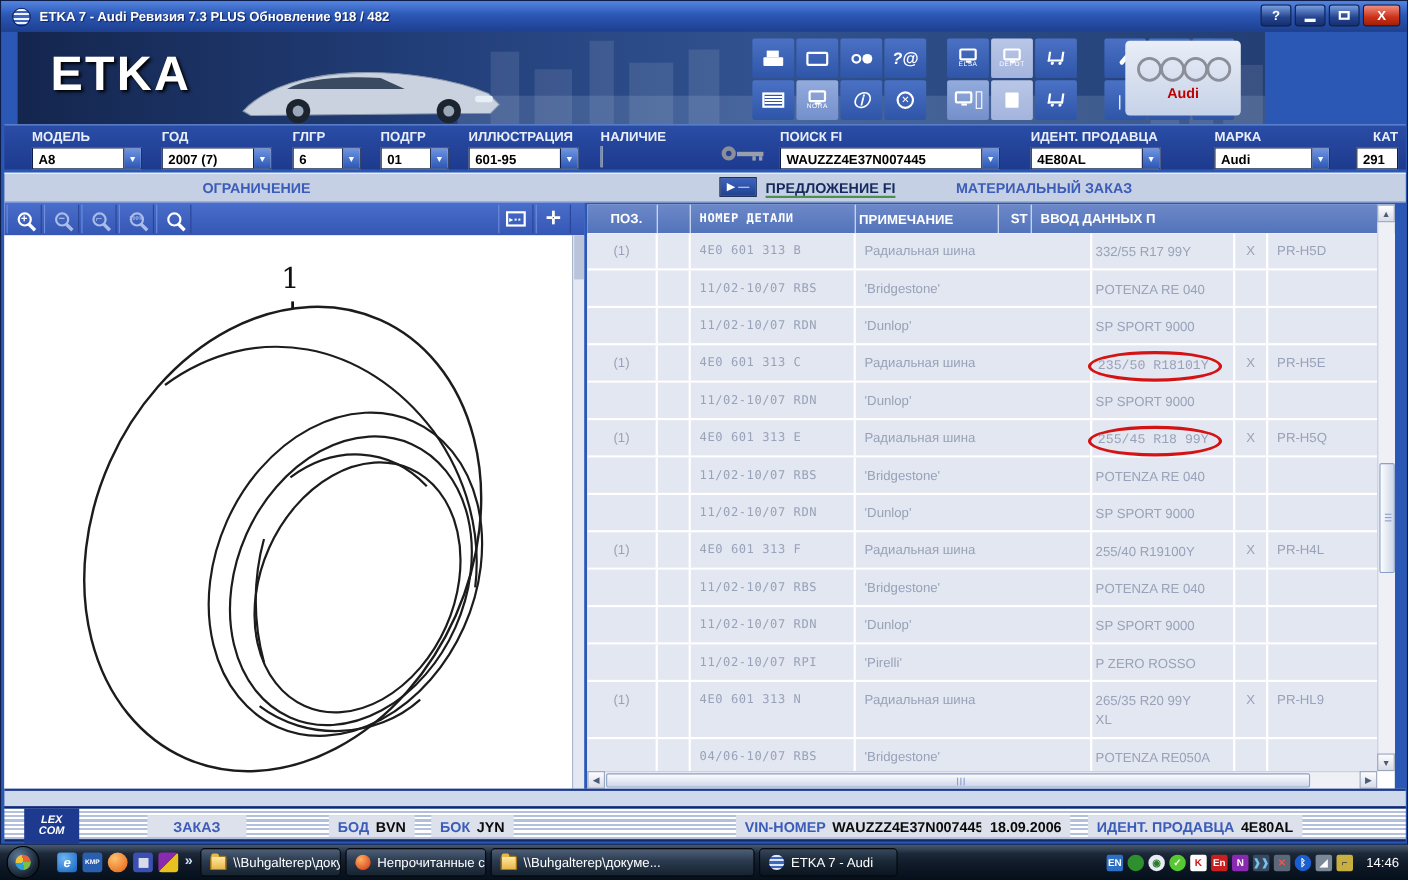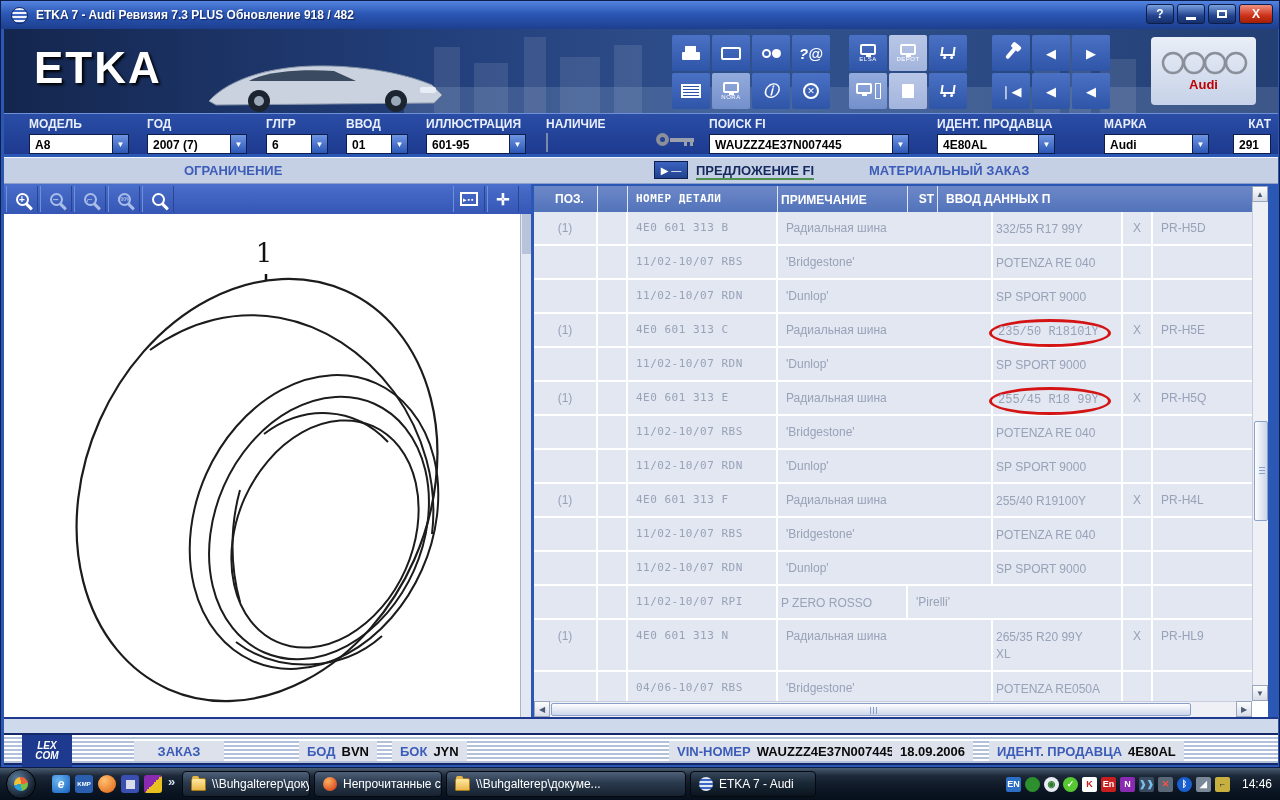--- a/index.html
+++ b/index.html
@@ -15,21 +15,21 @@
   #titlebar .t-title { color:#fff; font-size:12px; font-weight:bold; text-shadow:1px 1px 1px #10255e; }
   .winbtns { position:absolute; right:6px; top:3px; display:flex; gap:3px; }
   .wbtn { width:28px; height:20px; border-radius:3px; color:#fff; font-size:12px; font-weight:bold;
     display:flex; align-items:center; justify-content:center;
     background:linear-gradient(#7aa0e0, #24448f 60%, #16306e); border:1px solid #0d1e4a; }
   .wbtn.close { background:linear-gradient(#f09080, #cc3018 60%, #a02008); width:34px; }
   .wbtn .mingl { width:10px; height:3px; background:#fff; margin-top:8px; }
   .wbtn .maxgl { width:10px; height:8px; border:2px solid #fff; }
 
   
-  #banner { position:absolute; left:3px; top:28px; width:1274px; height:84px; overflow:hidden;
+  #banner { position:absolute; left:15px; top:28px; width:1134px; height:84px; overflow:hidden;
     background:linear-gradient(90deg,#14264e 0%, #23407c 35%, #31528f 60%, #233f74 100%); }
   #banner svg.scene { position:absolute; left:0; top:0; }
   #etka-logo { position:absolute; left:30px; top:14px; color:#fff; font-size:44px; font-weight:bold;
     letter-spacing:2px; text-shadow:2px 2px 3px #000; }
   .tgroup { position:absolute; top:6px; display:grid; grid-auto-flow:column; grid-template-rows:36px 36px; gap:2px; }
   .tile { width:38px; height:36px; display:flex; flex-direction:column; align-items:center; justify-content:center;
     background:linear-gradient(#4a71c4,#2e55a8); border-radius:2px; color:#fff; }
   .tile.lt { background:linear-gradient(#93abdc,#7490cc); }
   .tile.dis { background:linear-gradient(#b9c6e6,#a3b4dd); }
   .tile .lbl { font-size:6px; letter-spacing:.5px; margin-top:1px; color:#fff; }
@@ -317,21 +317,21 @@
         </div>
     </div>
     <div class="fgroup" style="left:262px;width:62px">
       <span class="flabel">ГЛГР</span>
       <div class="combo">
           <span class="val">6</span>
           <span class="drop">▼</span>
         </div>
     </div>
     <div class="fgroup" style="left:342px;width:62px">
-      <span class="flabel">ВВОД</span>
+      <span class="flabel">ПОДГР</span>
       <div class="combo">
           <span class="val">01</span>
           <span class="drop">▼</span>
         </div>
     </div>
     <div class="fgroup" style="left:422px;width:100px">
       <span class="flabel">ИЛЛЮСТРАЦИЯ</span>
       <div class="combo">
           <span class="val">601-95</span>
           <span class="drop">▼</span>
@@ -542,22 +542,22 @@
     <span class="tcell c-num">11/02-10/07 RDN</span>
     <span class="tcell c-name">'Dunlop'</span>
     <span class="tcell c-note"><span class="note-text">SP SPORT 9000</span></span>
     <span class="tcell c-st"></span>
     <span class="tcell c-pr"></span>
   </div>
         <div class="trow">
     <span class="tcell c-pos"></span>
     <span class="tcell c-b1"></span>
     <span class="tcell c-num">11/02-10/07 RPI</span>
+    <span class="tcell c-name">'Pirelli'</span>
     <span class="tcell c-note"><span class="note-text">P ZERO ROSSO</span></span>
-    <span class="tcell c-name">'Pirelli'</span>
     <span class="tcell c-st"></span>
     <span class="tcell c-pr"></span>
   </div>
         <div class="trow tall">
     <span class="tcell c-pos">(1)</span>
     <span class="tcell c-b1"></span>
     <span class="tcell c-num">4E0 601 313 N</span>
     <span class="tcell c-name">Радиальная шина</span>
     <span class="tcell c-note"><span class="note-text">265/35 R20 99Y</span><div>XL</div></span>
     <span class="tcell c-st">X</span>

